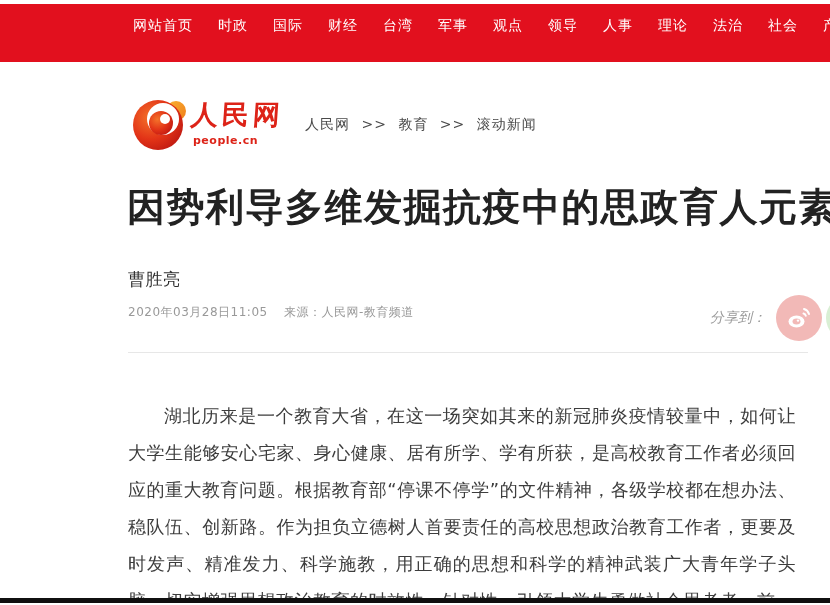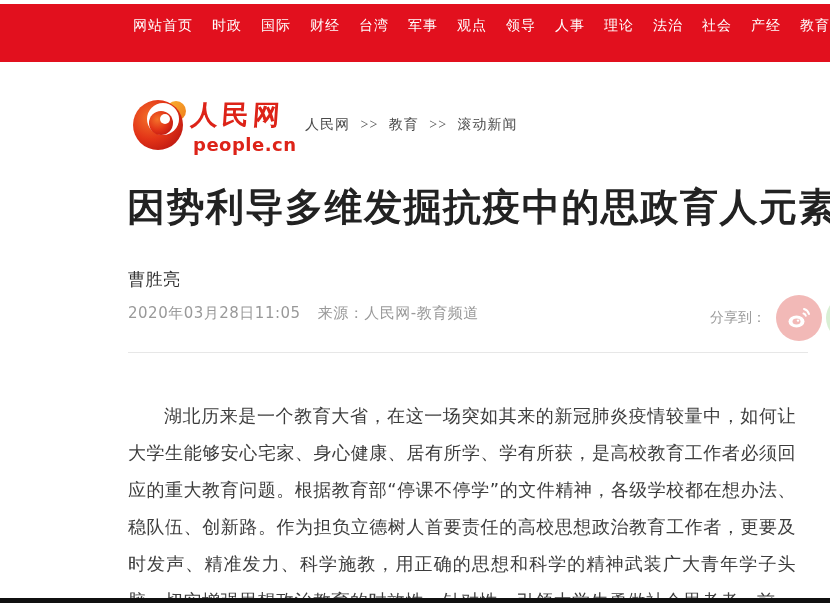--- a/index.html
+++ b/index.html
@@ -9,69 +9,69 @@
     background: #ffffff;
     font-family: "DejaVu Sans", "Liberation Sans", sans-serif;
   }
 
   
   .topnav {
     position: absolute; top: 4px; left: 0; width: 830px; height: 58px;
     background: #e2101e; overflow: hidden;
   }
   .topnav-inner {
-    display: flex; align-items: center; gap: 19px;
+    display: flex; align-items: center; gap: 25px;
     padding-left: 133px; height: 44px; white-space: nowrap;
   }
   .topnav-inner a {
     color: #ffffff; font-size: 14px; text-decoration: none;
     letter-spacing: 1px; cursor: pointer; flex: 0 0 auto;
   }
 
   
   .logo-swirl { position: absolute; left: 132px; top: 93px; width: 58px; height: 60px; }
   .logo-title {
     position: absolute; left: 191px; top: 97px;
     color: #dd2318; font-size: 27px; font-weight: 700;
     letter-spacing: 4px; transform: skewX(-4deg);
     font-family: "DejaVu Serif", "Liberation Serif", serif;
   }
   .logo-sub {
     position: absolute; left: 193px; top: 134px;
-    color: #dd2318; font-size: 18px; font-weight: 700; letter-spacing: 0.5px; text-align: right;
+    color: #dd2318; font-size: 11px; font-weight: 700; letter-spacing: 0.5px; text-align: right;
   }
   .breadcrumb {
     position: absolute; left: 305px; top: 116px;
-    font-size: 14px; color: #4a4a4a; letter-spacing: 1px; font-family: Liberation Serif, serif;
+    font-size: 14px; color: #4a4a4a; letter-spacing: 1px;
   }
   .breadcrumb a { color: #4a4a4a; text-decoration: none; cursor: pointer; }
   .breadcrumb .sep { margin: 0 6px; color: #4a4a4a; }
 
   
   .article-title {
     position: absolute; left: 127px; top: 183px; width: 700px;
     font-size: 38px; font-weight: 700; color: #222222;
     letter-spacing: 1.5px; white-space: nowrap; line-height: 1.3;
   }
   .article-author {
     position: absolute; left: 128px; top: 268px;
     font-size: 17px; color: #2e2e2e; letter-spacing: 0.5px;
   }
   .article-meta {
     position: absolute; left: 128px; top: 304px;
-    font-size: 15px; color: #999999; letter-spacing: 0.5px;
+    font-size: 12px; color: #999999; letter-spacing: 0.5px;
   }
   .article-meta .src { margin-left: 12px; }
 
   
   .share-bar {
     position: absolute; left: 710px; top: 294px; height: 47px;
     display: flex; align-items: center; gap: 10px;
   }
-  .share-label { font-size: 14px; color: #999999; }
+  .share-label { font-size: 14px; color: #999999; font-style: italic; }
   .share-weibo {
     width: 46px; height: 46px; border-radius: 50%;
     background: #f2b9b7; display: flex; align-items: center; justify-content: center;
     cursor: pointer; flex: 0 0 auto;
   }
   .share-wechat {
     position: absolute; left: 826px; top: 296px;
     width: 44px; height: 44px; border-radius: 50%;
     background: #d9efd4; cursor: pointer;
   }

